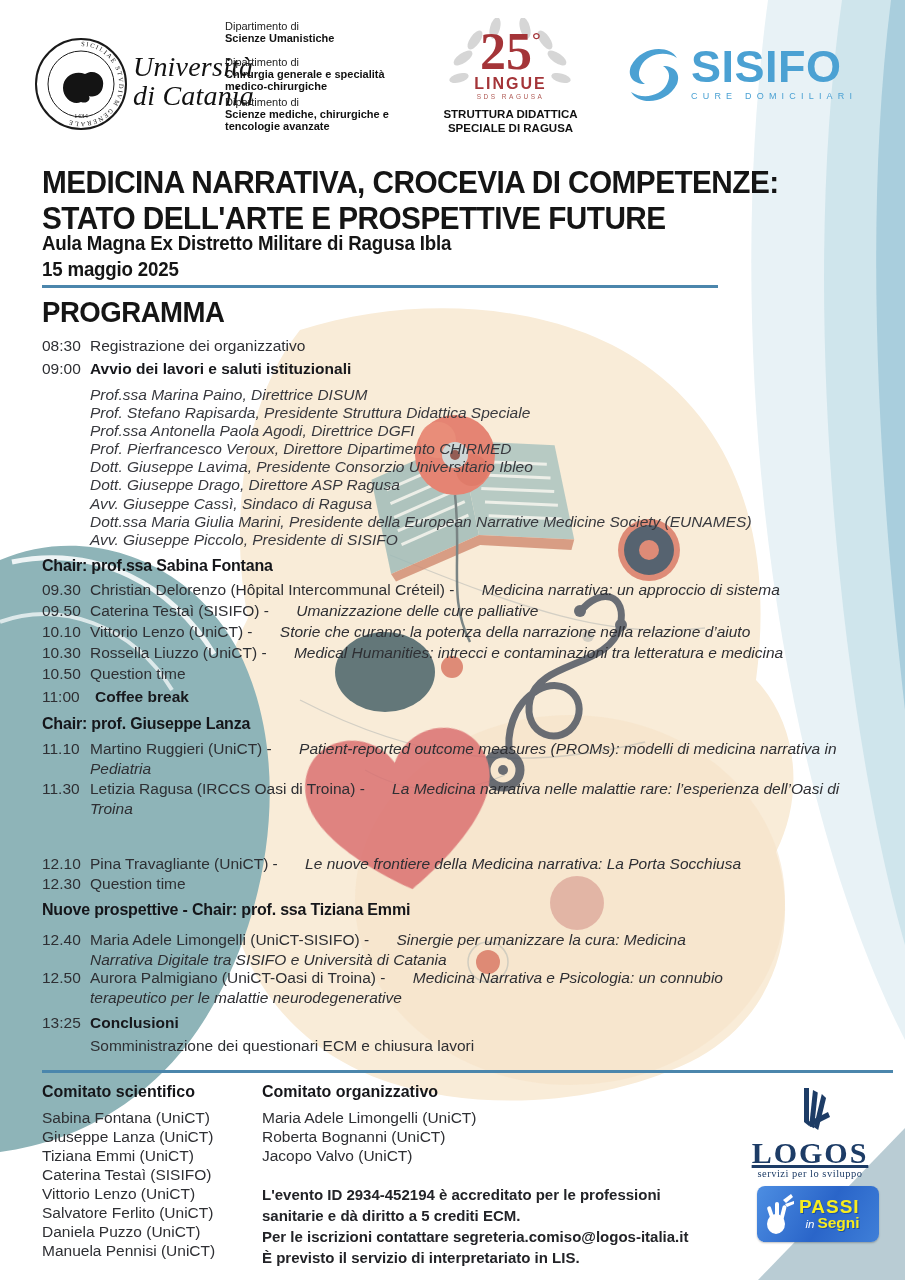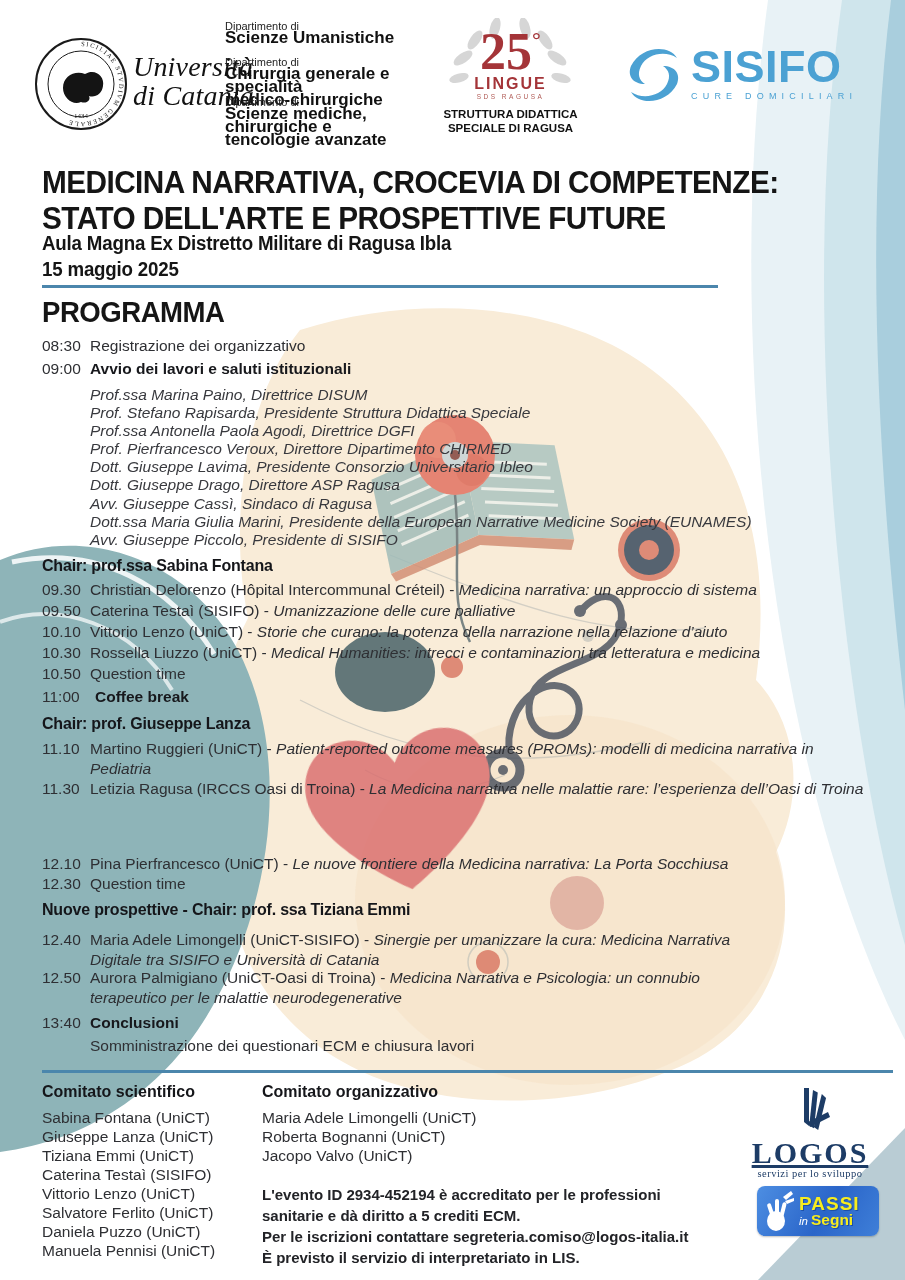--- a/index.html
+++ b/index.html
@@ -5,21 +5,21 @@
   html,body{margin:0;padding:0;background:#888;}
   .page{position:relative;width:905px;height:1280px;background:#ffffff;overflow:hidden;
         font-family:"Liberation Sans","DejaVu Sans",sans-serif;color:#2e2f33;margin:0 auto;}
   .abs{position:absolute;}
   svg{display:block;}
 
   
   .unict-name{position:absolute;left:133px;top:52px;font-family:"Liberation Serif","DejaVu Serif",serif;
               font-size:28px;line-height:29px;color:#121212;letter-spacing:.2px;font-style:italic;}
   .dept{position:absolute;left:225px;width:215px;font-size:11px;line-height:12px;color:#222;}
-  .dept b{font-size:17px;color:#111;}
+  .dept b{font-size:11px;color:#111;}
   .lingue{position:absolute;left:443px;top:16px;width:135px;text-align:center;}
   .lingue .num{font-family:"Liberation Serif","DejaVu Serif",serif;font-weight:bold;font-size:52px;
                line-height:48px;color:#a43438;}
   .lingue .deg{font-size:22px;vertical-align:22px;}
   .lingue .word{font-weight:bold;font-size:16px;letter-spacing:2px;color:#a43438;line-height:16px;}
   .lingue .sub{font-size:6.5px;letter-spacing:2.5px;color:#b05a55;line-height:10px;}
   .lingue .caption{margin-top:6px;font-weight:bold;font-size:11.5px;line-height:13.5px;color:#111;}
   .sisifo{position:absolute;left:623px;top:44px;display:flex;align-items:flex-start;}
   .sisifo .word{font-weight:bold;font-size:45px;line-height:46px;letter-spacing:.5px;color:#4ba1d3;}
   .sisifo .tag{font-size:9px;letter-spacing:5.2px;color:#4ba1d3;margin-top:1px;}
@@ -31,40 +31,40 @@
             color:#151515;letter-spacing:-.2px;transform:scaleX(.96);transform-origin:0 0;white-space:nowrap;}
   .rule{position:absolute;height:3px;background:#4b86ac;}
   .programma{position:absolute;left:42px;top:296px;font-size:29px;font-weight:800;color:#151515;
              letter-spacing:-.5px;transform:scaleX(.95);transform-origin:0 0;}
 
   
   .row{position:absolute;left:42px;display:flex;font-size:15.5px;line-height:20px;color:#2e2f33;}
   .row .time{flex:0 0 48px;}
   .row .txt{width:780px;}
   .row.narrow .txt{width:655px;}
-  .row i{}
+  .row i{padding-left:23px;}
   .row .b{font-weight:bold;color:#17181c;}
   .chair{position:absolute;left:42px;font-size:16.5px;font-weight:bold;color:#15161a;
          letter-spacing:-.2px;transform:scaleX(.97);transform-origin:0 0;white-space:nowrap;}
   .inst{position:absolute;left:90px;top:386px;font-style:italic;font-size:15.5px;line-height:18.1px;color:#38393e;}
 
   
   .cmt-head{position:absolute;font-size:16.5px;font-weight:bold;color:#15161a;transform:scaleX(.97);
             transform-origin:0 0;white-space:nowrap;}
   .cmt-list{position:absolute;font-size:15.5px;line-height:19px;color:#2e2f33;}
   .ecm{position:absolute;left:262px;top:1184px;font-size:15px;line-height:21px;font-weight:bold;
        color:#222327;white-space:nowrap;}
   .logos-block{position:absolute;left:745px;top:1086px;width:130px;text-align:center;}
   .logos-word{font-family:"Liberation Serif","DejaVu Serif",serif;font-weight:bold;font-size:30px;
               letter-spacing:2px;color:#1d3c66;line-height:30px;text-decoration:underline;}
   .logos-tag{font-family:"Liberation Serif","DejaVu Serif",serif;font-size:10.5px;letter-spacing:.5px;
              color:#1d3c66;}
-  .passi{position:absolute;left:757px;top:1186px;width:122px;height:50px;border-radius:8px;
+  .passi{position:absolute;left:757px;top:1186px;width:122px;height:56px;border-radius:8px;
          background:linear-gradient(120deg,#4d8ee2 0%,#2a65c9 55%,#3f7fd8 100%);
-         display:flex;align-items:center;box-shadow:0 1px 2px rgba(0,0,0,.25);}
+         display:flex;align-items:center;box-shadow:0 1px 2px rgba(0,0,0,.25);text-align:right;}
   .passi .words{margin-left:4px;line-height:13px;}
   .passi .w1{font-size:19px;font-weight:800;color:#f7ec1e;letter-spacing:1px;
              text-shadow:1px 1px 0 #1c4fa8;line-height:18px;}
   .passi .w2{font-style:italic;color:#fff;font-size:11.5px;margin-right:3px;}
   .passi .w3{font-size:15.5px;font-weight:800;color:#f7ec1e;text-shadow:1px 1px 0 #1c4fa8;}
 </style>
 </head>
 <body>
 
 <div class="page">
@@ -285,40 +285,40 @@
   <div class="row" style="top:739px;">
     <span class="time">11.10</span>
     <span class="txt"><span>Martino Ruggieri (UniCT) - </span><i>Patient-reported outcome measures (PROMs): modelli di medicina narrativa in Pediatria</i></span>
   </div>
   <div class="row" style="top:779px;">
     <span class="time">11.30</span>
     <span class="txt"><span>Letizia Ragusa (IRCCS Oasi di Troina) - </span><i>La Medicina narrativa nelle malattie rare: l’esperienza dell’Oasi di Troina</i></span>
   </div>
   <div class="row" style="top:854px;justify-content:center;">
     <span class="time">12.10</span>
-    <span class="txt"><span>Pina Pierfrancesco (UniCT) - </span><i>Le nuove frontiere della Medicina narrativa: La Porta Socchiusa</i></span>
+    <span class="txt"><span>Pina Travagliante (UniCT) - </span><i>Le nuove frontiere della Medicina narrativa: La Porta Socchiusa</i></span>
   </div>
   <div class="row" style="top:874px;">
     <span class="time">12.30</span>
     <span class="txt">Question time</span>
   </div>
 
   <div class="chair" style="top:900px;">Nuove prospettive - Chair: prof. ssa Tiziana Emmi</div>
 
   <div class="row narrow" style="top:930px;">
     <span class="time">12.40</span>
     <span class="txt"><span>Maria Adele Limongelli (UniCT-SISIFO) - </span><i>Sinergie per umanizzare la cura: Medicina Narrativa Digitale tra SISIFO e Università di Catania</i></span>
   </div>
   <div class="row narrow" style="top:968px;">
     <span class="time">12.50</span>
     <span class="txt"><span>Aurora Palmigiano (UniCT-Oasi di Troina) - </span><i>Medicina Narrativa e Psicologia: un connubio terapeutico per le malattie neurodegenerative</i></span>
   </div>
 
   <div class="row" style="top:1013px;">
-    <span class="time">13:40</span>
+    <span class="time">13:25</span>
     <span class="txt b">Conclusioni</span>
   </div>
   <div class="row" style="top:1036px;">
     <span class="time"></span>
     <span class="txt">Somministrazione dei questionari ECM e chiusura lavori</span>
   </div>
 
   <div class="rule" style="left:42px;top:1070px;width:851px;"></div>
 
   <div class="cmt-head" style="left:42px;top:1082px;">Comitato scientifico</div>

